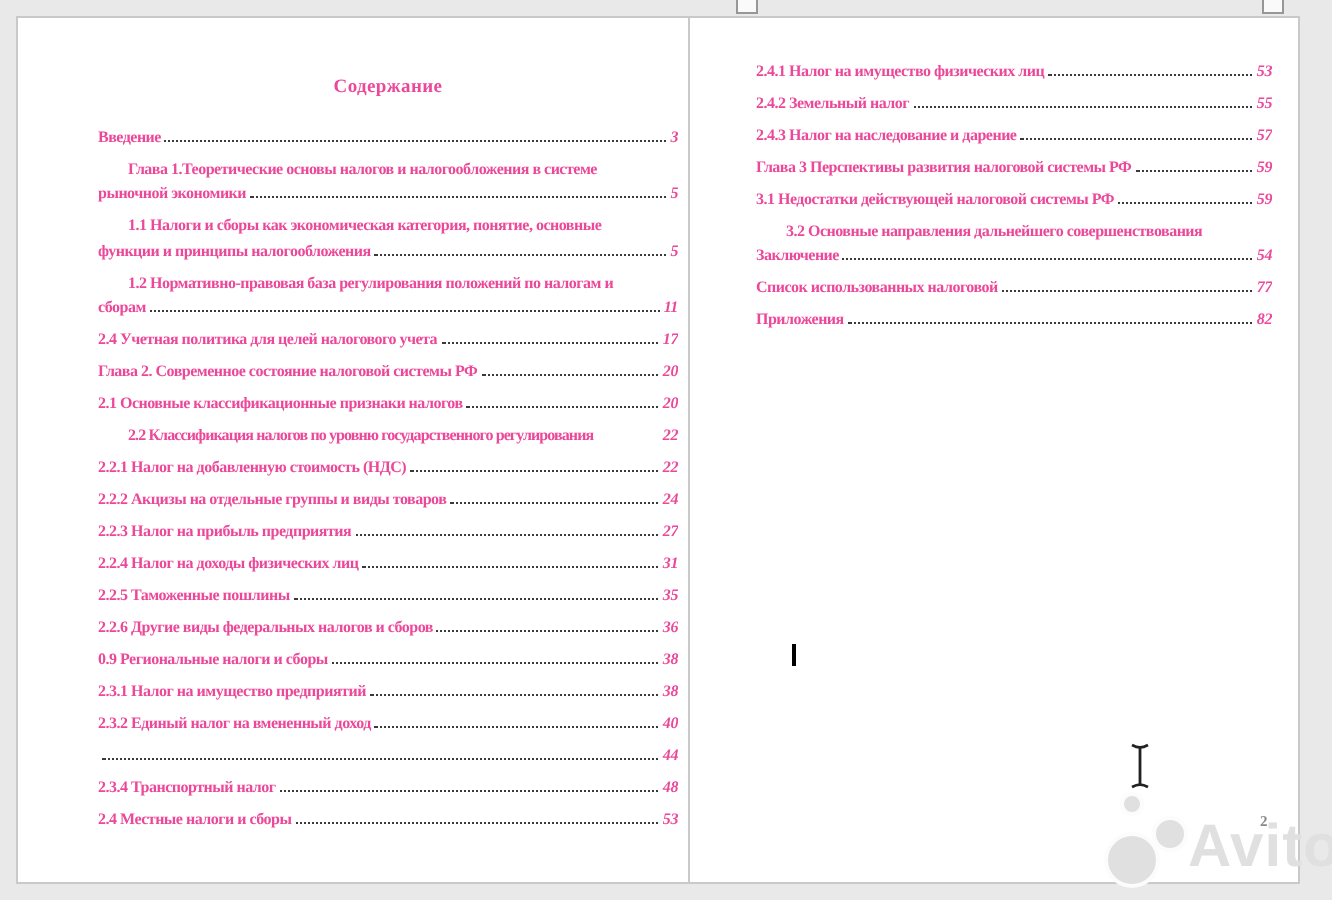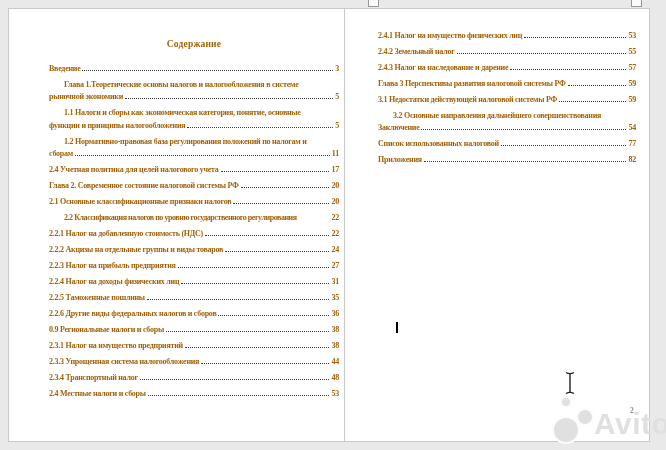--- a/index.html
+++ b/index.html
@@ -2,34 +2,34 @@
 <html><head>
 <meta charset="utf-8">
 <style>
   html,body{margin:0;padding:0;}
   .stage{position:relative;width:666px;height:450px;background:#e9e9e9;overflow:hidden;
          font-family:"Liberation Serif","DejaVu Serif",serif;}
   .page{position:absolute;top:8px;height:434px;background:#ffffff;
         border:1px solid #c9c9c9;box-sizing:border-box;}
   .page-left{left:8px;width:352px;}
   .page-right{left:344px;width:306px;}
-  .content{position:absolute;top:0;left:0;right:0;bottom:0;color:#a16207;font-weight:bold;}
+  .content{position:absolute;top:0;left:0;right:0;bottom:0;color:#ec4899;font-weight:bold;}
   .content.left{padding:29px 20px 0 40px;}
   .content.right{padding:21px 13px 0 33px;}
   .toc-title{text-align:center;font-size:9.5px;height:13px;line-height:13px;margin-bottom:12px;
              letter-spacing:0.2px;}
   .line{display:flex;align-items:baseline;height:12.4px;line-height:12.4px;font-size:8px;
         overflow:hidden;}
   .line.para-end{margin-bottom:3.6px;}
   .t-text{white-space:nowrap;letter-spacing:-0.25px;}
   .justify .t-text{flex:1;min-width:0;text-align:justify;text-align-last:justify;padding-left:15px;}
   .tight .t-text{letter-spacing:-0.45px;}
   .leader{flex:1;min-width:4px;border-bottom:1px dotted #3a3a3a;margin:0 2px 2px 2px;}
   .justify .leader,.no-dots .leader{border-bottom:none;}
-  .t-page{white-space:nowrap;text-align:center;letter-spacing:-0.2px;}
+  .t-page{white-space:nowrap;text-align:center;letter-spacing:-0.2px;font-style:italic;}
   .handle{position:absolute;top:-4px;width:9px;height:9px;background:#fafafa;
           border:1px solid #979797;}
   .h1{left:368px;} .h2{left:631px;}
   .caret{position:absolute;left:396px;top:322px;width:1.5px;height:11px;background:#000;}
   .ibeam{position:absolute;left:563px;top:371px;}
   .doc-pagenum{position:absolute;left:630px;top:406px;font-size:7.5px;color:#8a8a8a;
                font-weight:bold;}
   .watermark{position:absolute;left:548px;top:394px;width:118px;height:56px;z-index:5;}
   .wm-c1,.wm-c2,.wm-c3{position:absolute;border-radius:50%;background:#e0e0e0;
                        border:2px solid rgba(255,255,255,0.9);box-sizing:border-box;}
@@ -137,21 +137,25 @@
     <span class="t-text">0.9 Региональные налоги и сборы</span>
     <span class="leader"></span>
     <span class="t-page">38</span>
   </div>
           <div class="line para-end">
     <span class="t-text">2.3.1 Налог на имущество предприятий</span>
     <span class="leader"></span>
     <span class="t-page">38</span>
   </div>
           <div class="line para-end">
-    <span class="t-text">2.3.3 Упрощенная система налогообложения</span>
+    <span class="t-text">2.3.2  Единый налог на вмененный доход</span>
+    <span class="leader"></span>
+    <span class="t-page">40</span>
+  </div>
+          <div class="line para-end">
     <span class="leader"></span>
     <span class="t-page">44</span>
   </div>
           <div class="line para-end">
     <span class="t-text">2.3.4 Транспортный налог</span>
     <span class="leader"></span>
     <span class="t-page">48</span>
   </div>
           <div class="line para-end">
     <span class="t-text">2.4 Местные налоги и сборы</span>

